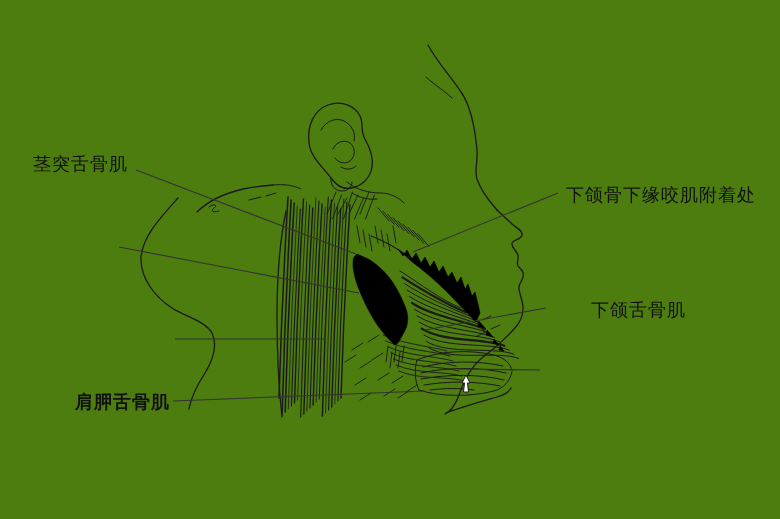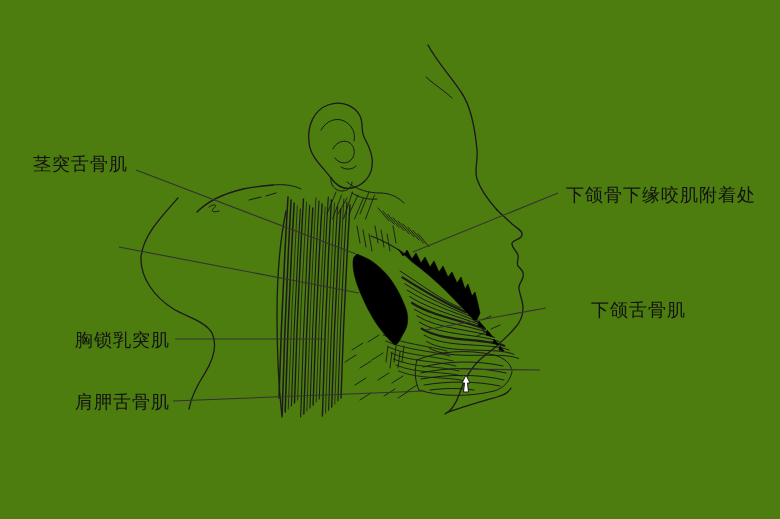--- a/index.html
+++ b/index.html
@@ -168,17 +168,16 @@
       <line class="leader" x1="119" y1="247" x2="359" y2="293"></line>
       <line class="leader" x1="175" y1="339" x2="326" y2="339"></line>
       <line class="leader" x1="173" y1="401" x2="425" y2="391"></line>
       <line class="leader" x1="558" y1="193" x2="413" y2="252"></line>
       <line class="leader" x1="546" y1="308" x2="425" y2="330"></line>
       <line class="leader" x1="540" y1="370" x2="459" y2="369"></line>
     </g>
   </svg>
 
   <div class="lbl" style="left:33px;top:155px;">茎突舌骨肌</div>
-  <div class="lbl" style="left:75px;top:331px;">胸锁乳突肌</div>
-  <div class="lbl" style="left:75px;top:393px;">肩胛舌骨肌</div>
+  <div class="lbl" style="left:75px;top:393px;font-weight:bold;">肩胛舌骨肌</div>
   <div class="lbl" style="left:566px;top:186px;">下颌骨下缘咬肌附着处</div>
   <div class="lbl" style="left:549px;top:301px;margin-left:42px;">下颌舌骨肌</div>
 </div>
 
 </body></html>

